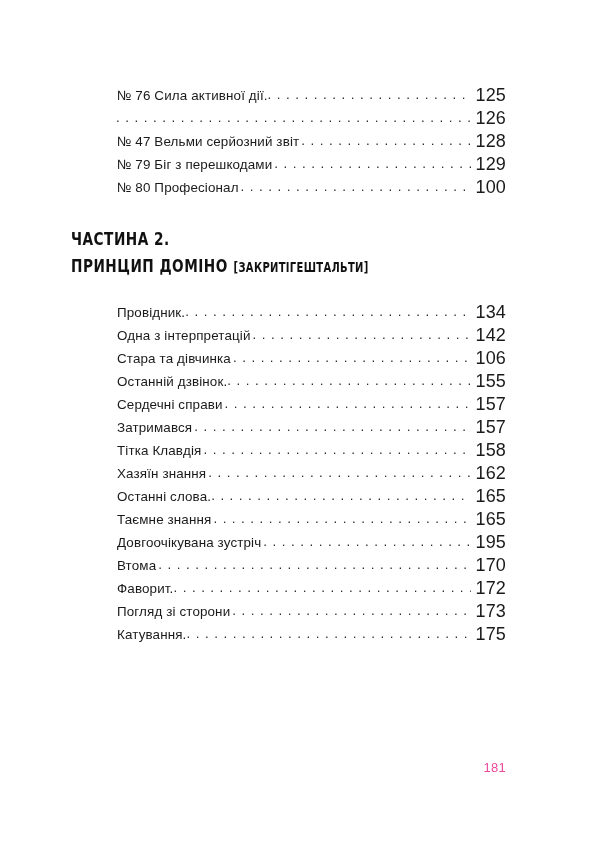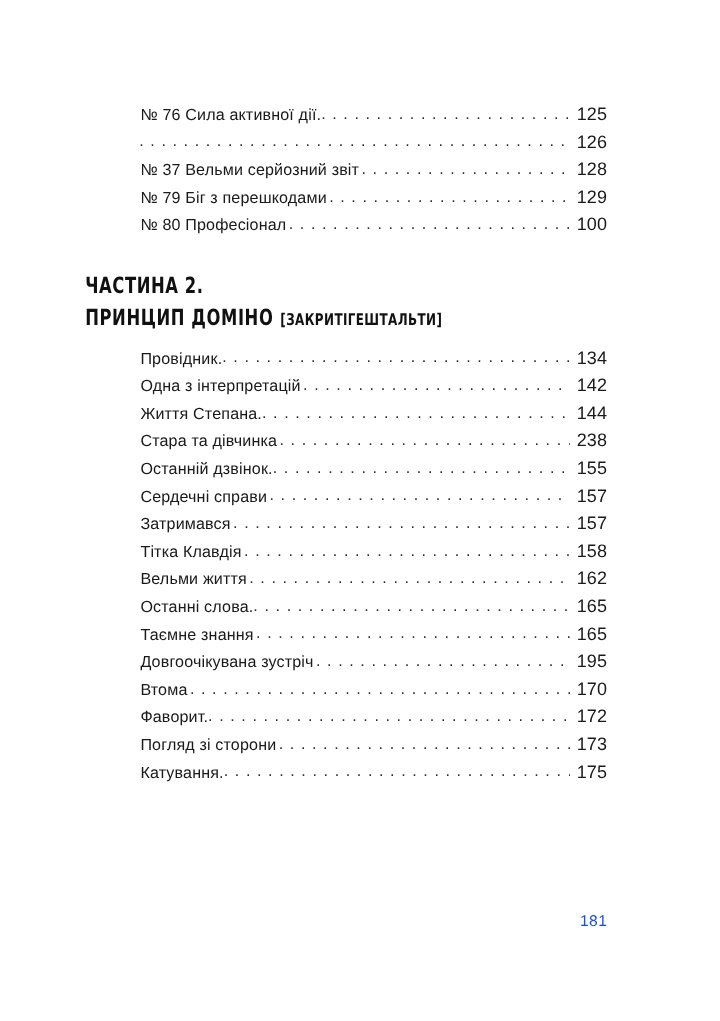--- a/index.html
+++ b/index.html
@@ -25,21 +25,21 @@
   
   .toc-list {
     position: absolute;
     left: 117px;
     width: 389px;
     list-style: none;
     margin: 0;
     padding: 0;
   }
   #group-top { top: 84px; }
-  #group-bottom { top: 287px; }
+  #group-bottom { top: 301px; }
 
   .toc-entry {
     display: flex;
     align-items: center;
     width: 100%;
     height: 23px;
     font-size: 13.4px;
     letter-spacing: 0.01em;
     white-space: nowrap;
   }
@@ -68,21 +68,21 @@
     white-space: nowrap;
   }
   
   .toc-entry.tight .leader { margin-left: -1px; }
 
   .entry-page {
     flex: 0 0 auto;
     text-align: right;
     min-width: 26px;
     padding-left: 3px;
-    font-size: 15px;
+    font-size: 18px;
   }
 
   
   .part-heading {
     position: absolute;
     left: 71px;
     top: 228px;
     width: 450px;
   }
   .part-line {
@@ -111,41 +111,41 @@
     letter-spacing: 0.4px;
     margin-left: 7px;
   }
 
   
   .folio {
     position: absolute;
     right: 94px;
     top: 760px;
     font-size: 13px;
-    color: #1d4ed8;
+    color: #ec4899;
     letter-spacing: 0.3px;
   }
 </style>
 </head>
 <body>
 
 <div class="page">
 
   <ul class="toc-list" id="group-top">
       <li class="toc-entry tight">
         <span class="entry-title">№ 76 Сила активної дії.</span>
         <span class="leader"></span>
         <span class="entry-page">125</span>
       </li>
       <li class="toc-entry tight">
         <span class="leader"></span>
         <span class="entry-page">126</span>
       </li>
       <li class="toc-entry">
-        <span class="entry-title">№ 37 Вельми серйозний звіт</span>
+        <span class="entry-title">№ 47 Вельми серйозний звіт</span>
         <span class="leader"></span>
         <span class="entry-page">128</span>
       </li>
       <li class="toc-entry">
         <span class="entry-title">№ 79 Біг з перешкодами</span>
         <span class="leader"></span>
         <span class="entry-page">129</span>
       </li>
       <li class="toc-entry">
         <span class="entry-title">№ 80 Професіонал</span>
@@ -163,29 +163,24 @@
       <li class="toc-entry tight">
         <span class="entry-title">Провідник.</span>
         <span class="leader"></span>
         <span class="entry-page">134</span>
       </li>
       <li class="toc-entry">
         <span class="entry-title">Одна з інтерпретацій</span>
         <span class="leader"></span>
         <span class="entry-page">142</span>
       </li>
-      <li class="toc-entry tight">
-        <span class="entry-title">Життя Степана.</span>
-        <span class="leader"></span>
-        <span class="entry-page">144</span>
-      </li>
       <li class="toc-entry">
         <span class="entry-title">Стара та дівчинка</span>
         <span class="leader"></span>
-        <span class="entry-page">238</span>
+        <span class="entry-page">106</span>
       </li>
       <li class="toc-entry tight">
         <span class="entry-title">Останній дзвінок.</span>
         <span class="leader"></span>
         <span class="entry-page">155</span>
       </li>
       <li class="toc-entry">
         <span class="entry-title">Сердечні справи</span>
         <span class="leader"></span>
         <span class="entry-page">157</span>
@@ -194,21 +189,21 @@
         <span class="entry-title">Затримався</span>
         <span class="leader"></span>
         <span class="entry-page">157</span>
       </li>
       <li class="toc-entry">
         <span class="entry-title">Тітка Клавдія</span>
         <span class="leader"></span>
         <span class="entry-page">158</span>
       </li>
       <li class="toc-entry">
-        <span class="entry-title">Вельми життя</span>
+        <span class="entry-title">Хазяїн знання</span>
         <span class="leader"></span>
         <span class="entry-page">162</span>
       </li>
       <li class="toc-entry tight">
         <span class="entry-title">Останні слова.</span>
         <span class="leader"></span>
         <span class="entry-page">165</span>
       </li>
       <li class="toc-entry">
         <span class="entry-title">Таємне знання</span>

